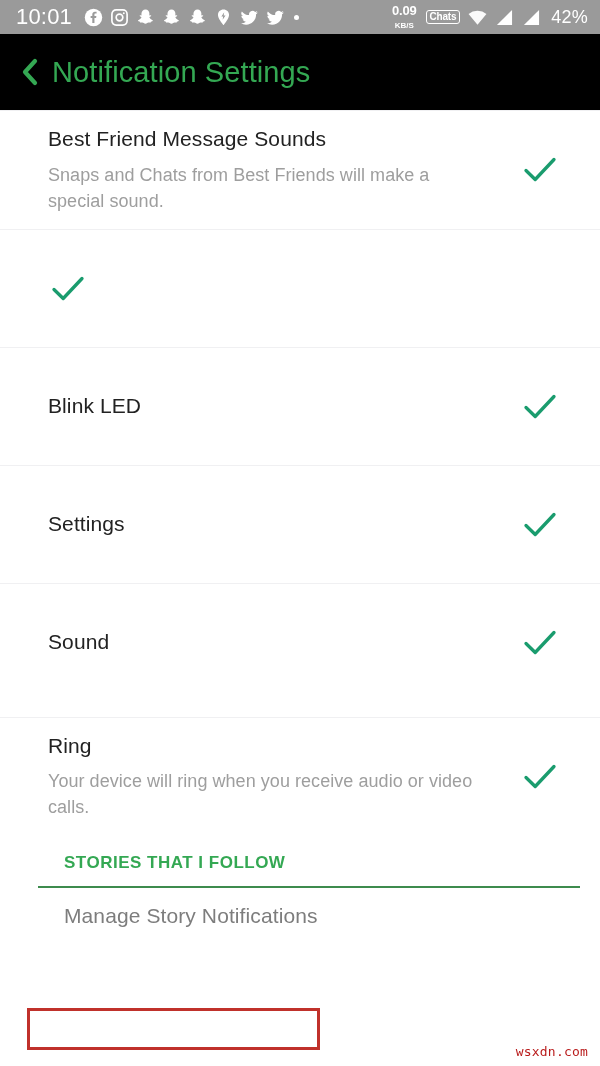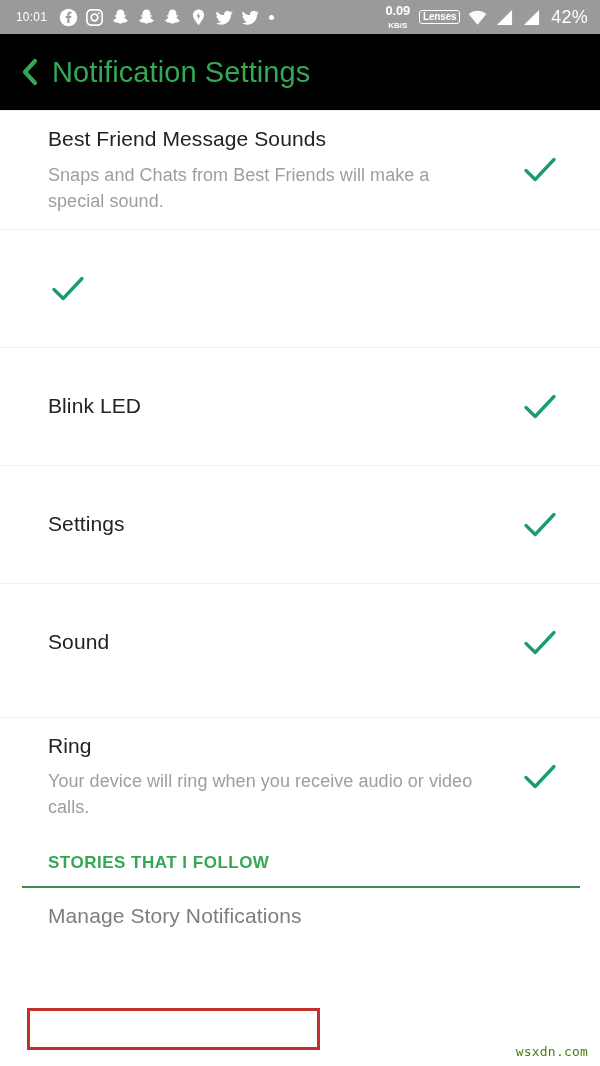--- a/index.html
+++ b/index.html
@@ -19,21 +19,21 @@
   .status-bar {
     height: 34px;
     background: #9a9a9a;
     display: flex;
     align-items: center;
     padding: 0 12px 0 16px;
     box-sizing: border-box;
     color: #ffffff;
   }
   .status-clock {
-    font-size: 12px;
+    font-size: 22px;
     font-weight: 400;
     letter-spacing: .2px;
     line-height: 1;
     margin-right: 12px;
     white-space: nowrap;
   }
   .status-left-icons {
     display: flex;
     align-items: center;
     gap: 7px;
@@ -151,20 +151,21 @@
     display: flex;
     align-items: center;
     justify-content: center;
     margin-right: 10px;
     cursor: pointer;
   }
 
   
   .section-block {
     padding: 0 0 0 48px;
+    margin-left: 16px;
   }
   .section-header {
     font-size: 17px;
     color: #34a853;
     font-weight: 700;
     letter-spacing: .5px;
     padding-top: 18px;
     padding-bottom: 13px;
   }
   .section-rule {
@@ -196,21 +197,21 @@
     height: 42px;
     border: 3px solid #c0312b;
     box-sizing: border-box;
     pointer-events: none;
   }
   .watermark {
     position: absolute;
     right: 12px;
     bottom: 7px;
     font-size: 13px;
-    color: #4d7c0f;
+    color: #b91c1c;
     font-family: "DejaVu Sans Mono", monospace;
     letter-spacing: .2px;
   }
 </style>
 </head>
 <body>
 
 <div class="status-bar">
   <div class="status-clock">10:01</div>
 
@@ -260,21 +261,21 @@
         </svg>
     </span>
     <span class="dot-icon"></span>
   </div>
 
   <div class="status-right">
     <span class="netspeed">
       <span class="num">0.09</span>
       <span class="unit">KB/S</span>
     </span>
-    <span class="volte">Lenses</span>
+    <span class="volte">Chats</span>
     <span class="sicon">
       <svg width="21" height="17" viewBox="0 0 24 20">
           <path d="M12 19.2 23.3 5.6A17.6 17.6 0 0 0 12 1.6 17.6 17.6 0 0 0 .7 5.6z" fill="#fff" opacity=".95"></path>
         </svg>
     </span>
     <span class="sicon">
       <svg width="19" height="17" viewBox="0 0 20 18">
           <path d="M18 1v16H2z" fill="#fff"></path>
         </svg>
     </span>

